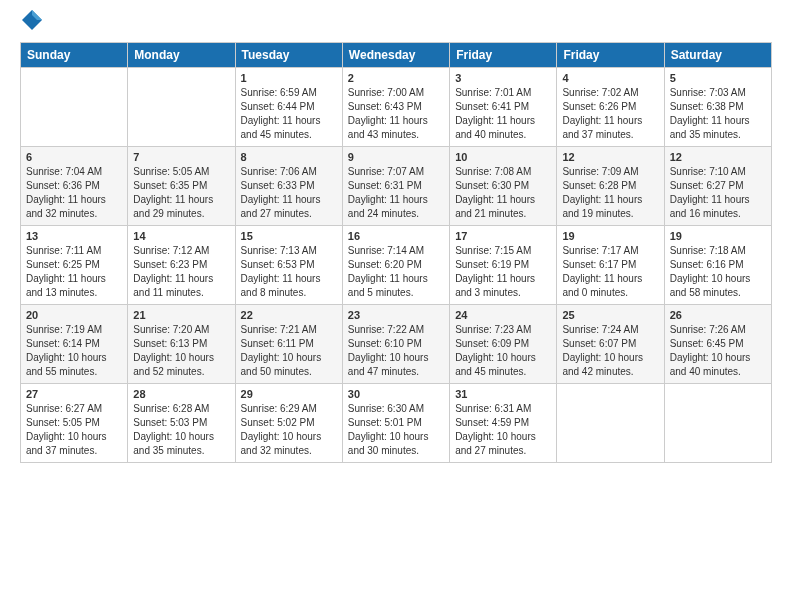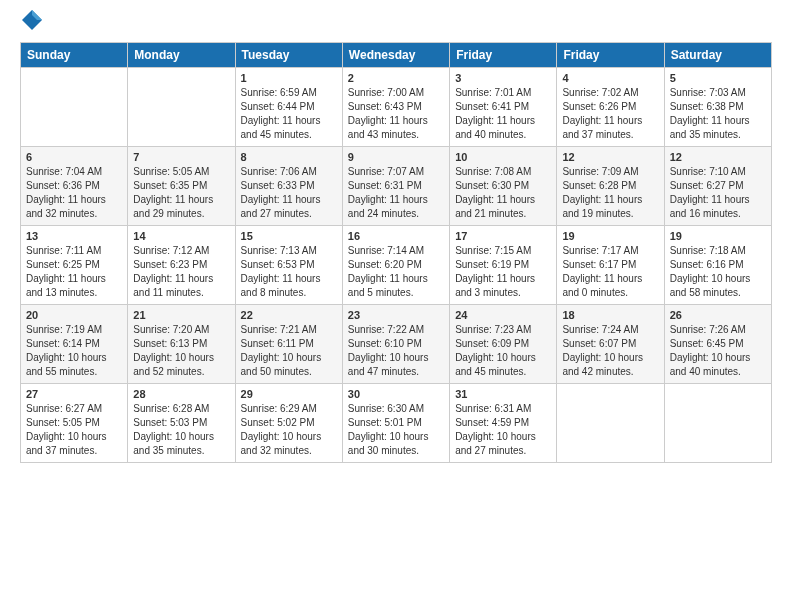--- a/index.html
+++ b/index.html
@@ -282,21 +282,21 @@
 Sunset: 6:10 PM
 Daylight: 10 hours and 47 minutes.</div>
           </td>
           <td>
             <span class="day-num">24</span>
             <div class="day-detail">Sunrise: 7:23 AM
 Sunset: 6:09 PM
 Daylight: 10 hours and 45 minutes.</div>
           </td>
           <td>
-            <span class="day-num">18</span>
+            <span class="day-num">25</span>
             <div class="day-detail">Sunrise: 7:24 AM
 Sunset: 6:07 PM
 Daylight: 10 hours and 42 minutes.</div>
           </td>
           <td>
             <span class="day-num">26</span>
             <div class="day-detail">Sunrise: 7:26 AM
 Sunset: 6:45 PM
 Daylight: 10 hours and 40 minutes.</div>
           </td>

